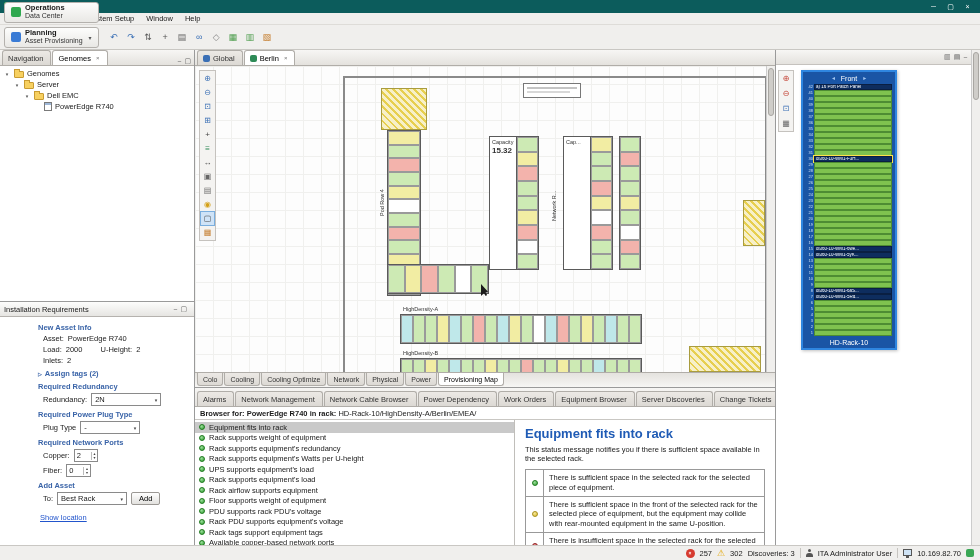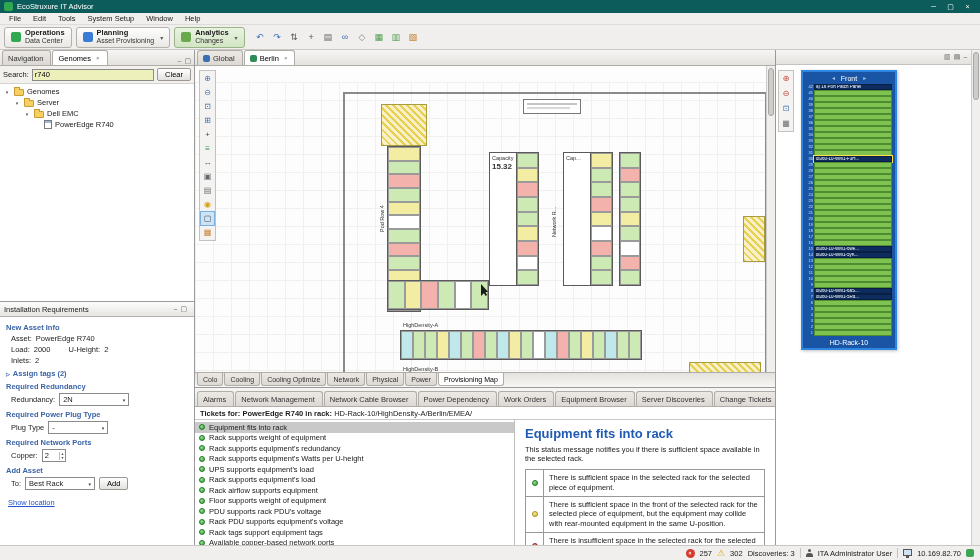--- a/index.html
+++ b/index.html
@@ -9,21 +9,21 @@
   
   .titlebar{height:13px;background:#0c5c5c;color:#fff;display:flex;align-items:center;padding:0 4px;font-size:7.5px;}
   .app-icon{width:9px;height:9px;background:#2fa84f;border-radius:2px;margin-right:4px;flex:none;}
   .win-controls{margin-left:auto;display:flex;}
   .win-btn{width:17px;height:11px;display:flex;align-items:center;justify-content:center;color:#fff;font-size:7px;cursor:default;}
 
   
   .menubar{height:12px;display:flex;align-items:center;padding:0 3px;background:#f0efed;border-bottom:1px solid #dedcd8;}
   .menu-item{padding:1px 6px;font-size:7.5px;}
   .toolbar{height:25px;display:flex;align-items:center;padding:1px 4px;border-bottom:1px solid #c9c7c3;background:#f0efed;}
-  .tb-groups{display:flex;gap:4px;}
+  .tb-groups{display:flex;gap:4px;flex-direction:column;}
   .tb-group{display:flex;align-items:center;gap:4px;border:1px solid #b4b1ad;border-radius:3px;background:linear-gradient(#fdfdfc,#e9e8e5);padding:1px 6px;height:21px;}
   .tb-group.green{background:linear-gradient(#e9f3e0,#d2e5c3);border-color:#9ab58a;}
   .ticon{width:10px;height:10px;border-radius:2px;flex:none;}
   .tb-titles{display:flex;flex-direction:column;line-height:1.15;}
   .tb-title{font-weight:bold;font-size:7.5px;}
   .tb-sub{font-size:7px;color:#333;}
   .tb-caret{font-size:6px;color:#555;margin-left:2px;}
   .tb-icons{display:flex;gap:2px;margin-left:8px;}
   .tb-icon{width:15px;height:17px;display:flex;align-items:center;justify-content:center;font-size:9px;color:#4a6fa5;}
 
@@ -49,37 +49,37 @@
   .tree{flex:1;background:#fff;overflow:hidden;padding:2px 0;}
   .tree-row{display:flex;align-items:center;height:11px;gap:3px;font-size:7.5px;white-space:nowrap;}
   .tw{width:8px;text-align:center;color:#555;font-size:5px;flex:none;}
   .folder{width:10px;height:7px;background:#f7d060;border:1px solid #c89b32;border-radius:1px;position:relative;flex:none;margin-top:1px;}
   .folder::before{content:"";position:absolute;top:-3px;left:-1px;width:4px;height:2px;background:#f7d060;border:1px solid #c89b32;border-bottom:none;}
   .doc{width:8px;height:9px;background:#fff;border:1px solid #7a7a7a;flex:none;box-shadow:inset 0 2px 0 #9fb8d8;}
 
   
   .install-panel{flex:1;display:flex;flex-direction:column;background:#fff;min-height:0;}
   .install-header{height:15px;background:linear-gradient(#fdfdfc,#e6e5e2);border-bottom:1px solid #b5b2ae;display:flex;align-items:center;padding:0 4px;font-size:7.5px;flex:none;}
-  .install-body{flex:1;padding:2px 6px;font-size:7.5px;background:#fff;position:relative;overflow:hidden;}
+  .install-body{flex:1;padding:2px 6px;font-size:7.5px;background:#fff;position:relative;overflow:hidden;margin-left:32px;}
   .sec{color:#3a64a8;font-weight:bold;margin:4px 0 2px;display:flex;align-items:center;gap:3px;}
   .car{font-size:5px;color:#3a64a8;}
   .kv{margin:2px 0 2px 5px;display:flex;align-items:center;gap:4px;}
   .kv .k{color:#222;}
   .kv .pad{margin-left:14px;}
   .select{display:inline-flex;align-items:center;justify-content:space-between;border:1px solid #8a8a8a;background:#fff;height:13px;padding:0 3px;font-size:7.5px;gap:4px;}
   .dd{font-size:5px;color:#444;}
   .w90{width:70px;justify-content:space-between;} .w60{width:60px;} .w70{width:70px;}
   .spinner{display:inline-flex;border:1px solid #8a8a8a;height:13px;align-items:center;background:#fff;}
   .spin-val{width:16px;padding:0 2px;}
   .spin-btns{display:flex;flex-direction:column;font-size:3.5px;line-height:4px;padding:0 1px;color:#444;border-left:1px solid #bbb;}
   .link{color:#2255cc;text-decoration:underline;cursor:pointer;margin:6px 0 0 2px;display:inline-block;}
 
   
   .map-wrap{flex:1;position:relative;background:#fdfdfd;overflow:hidden;min-height:0;}
-  .map-canvas{position:absolute;inset:0;background:linear-gradient(90deg,#f0f0ee 1px,transparent 1px) 0 0/18px 18px,linear-gradient(#f0f0ee 1px,transparent 1px) 0 0/18px 18px,#fdfdfd;margin-top:16px;}
+  .map-canvas{position:absolute;inset:0;background:linear-gradient(90deg,#f0f0ee 1px,transparent 1px) 0 0/18px 18px,linear-gradient(#f0f0ee 1px,transparent 1px) 0 0/18px 18px,#fdfdfd;}
   .map-toolbar{position:absolute;left:4px;top:4px;width:17px;display:flex;flex-direction:column;gap:1px;background:#f4f3f1;border:1px solid #c5c2be;padding:1px;z-index:5;}
   .map-tool{height:13px;display:flex;align-items:center;justify-content:center;font-size:8px;color:#444;}
   .map-tool.sel{background:#cfe3f7;outline:1px solid #7aaede;}
   .room{position:absolute;border:2px solid #8a8a8a;}
   .hatch{position:absolute;background:repeating-linear-gradient(45deg,#e7cf4f 0 2px,#f7f0c8 2px 5px);border:1px solid #a99c3f;}
   .map-box{position:absolute;background:#fff;border:1px solid #777;}
   .map-box::before{content:"";position:absolute;left:3px;top:3px;right:3px;height:2px;background:#c4c4c4;}
   .map-box::after{content:"";position:absolute;left:3px;top:7px;right:10px;height:2px;background:#d8d8d8;}
   .mstrip{position:absolute;border:1px solid #5a5a5a;background:#fff;display:flex;}
   .mstrip.v{flex-direction:column;}
@@ -217,25 +217,20 @@
           </span>
           <span class="tab active">
             <span>Genomes</span>
             <span class="tab-close">×</span>
           </span>
           <div class="panel-btns">
           <span>−</span>
           <span>▢</span>
         </div>
       </div>
-      <div class="search-row">
-        <span>Search:</span>
-        <input class="search-input" value="r740" style="">
-        <button class="btn">Clear</button>
-      </div>
       <div class="tree">
           <div class="tree-row" style="padding-left: 3px;">
             <span class="tw">▾</span>
             <span class="folder"></span>
             <span class="tree-label">Genomes</span>
           </div>
           <div class="tree-row" style="padding-left: 13px;">
             <span class="tw">▾</span>
             <span class="folder"></span>
             <span class="tree-label">Server</span>
@@ -295,20 +290,30 @@
           <span class="select w60">
               <span>-</span>
               <span class="dd">▾</span>
             </span>
         </div>
         <div class="sec">Required Network Ports</div>
         <div class="kv">
           <span class="k">Copper:</span>
           <span class="spinner">
               <span class="spin-val">2</span>
+              <span class="spin-btns">
+                <span>▲</span>
+                <span>▼</span>
+              </span>
+            </span>
+        </div>
+        <div class="kv">
+          <span class="k">Fiber:</span>
+          <span class="spinner">
+              <span class="spin-val">0</span>
               <span class="spin-btns">
                 <span>▲</span>
                 <span>▼</span>
               </span>
             </span>
         </div>
         <div class="sec">Add Asset</div>
         <div class="kv">
           <span class="k">To:</span>
           <span class="select w70">
@@ -527,21 +532,21 @@
             <span>Change Tickets</span>
           </span>
           <span class="tab active">
             <span>Provisioning Match</span>
           </span>
           <span class="tab">
             <span>Recommendation</span>
           </span>
         </div>
       <div class="bp-status">
-        <b><span>Tickets for:</span>&nbsp;<span>PowerEdge R740</span>&nbsp;<span>in rack:</span></b>&nbsp;<span>HD-Rack-10/HighDensity-A/Berlin/EMEA/</span>
+        <b><span>Browser for:</span>&nbsp;<span>PowerEdge R740</span>&nbsp;<span>in rack:</span></b>&nbsp;<span>HD-Rack-10/HighDensity-A/Berlin/EMEA/</span>
       </div>
       <div class="bp-content">
         <div class="check-list">
             <div class="check-row sel">
               <span class="dot green"></span>
               <span>Equipment fits into rack</span>
             </div>
             <div class="check-row">
               <span class="dot green"></span>
               <span>Rack supports weight of equipment</span>

